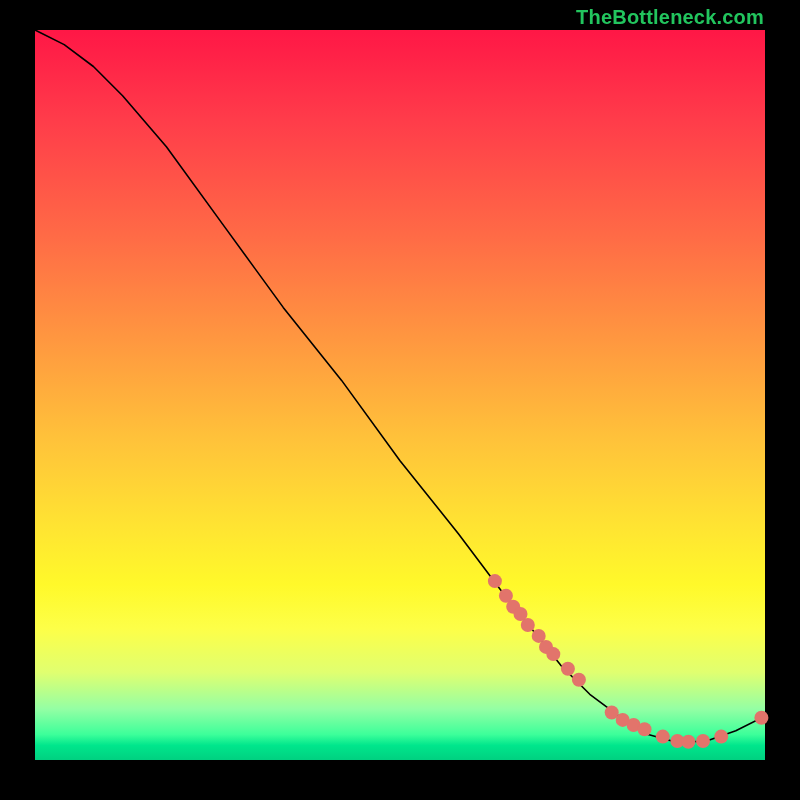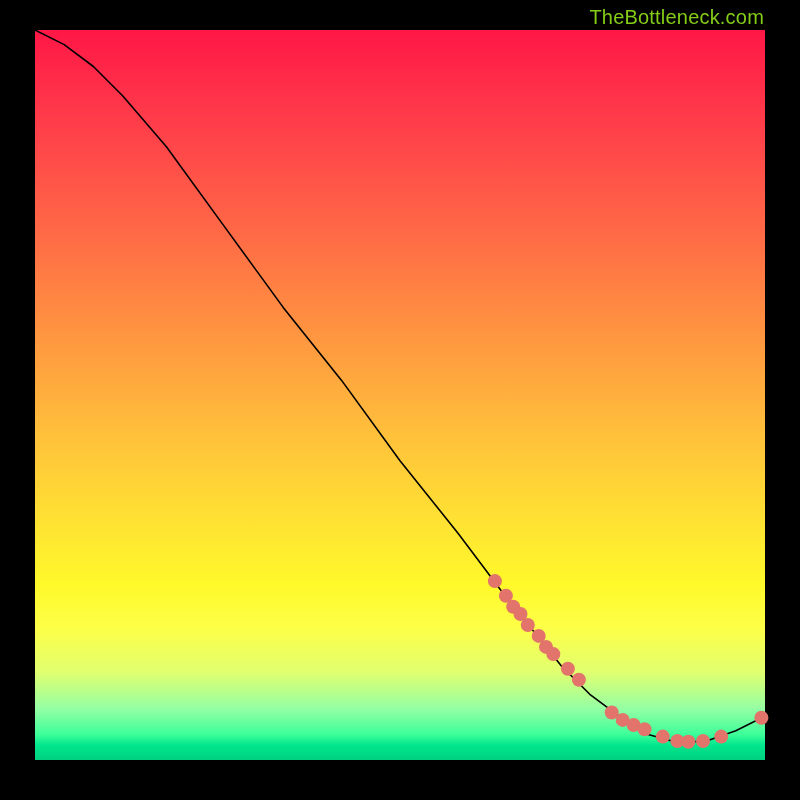--- a/index.html
+++ b/index.html
@@ -38,23 +38,23 @@
       #94ffa4 93%,
       #3dff9a 96.5%,
       #00e68c 98%,
       #00d080 100%
     );
   }
   .watermark {
     position: absolute;
     top: 6px;
     right: 36px;
-    color: #84cc16;
+    color: #22c55e;
     font-size: 20px;
-    font-weight: 400;
+    font-weight: 700;
     letter-spacing: 0.2px;
     user-select: none;
   }
   svg.overlay {
     position: absolute;
     left: 0;
     top: 0;
     width: 730px;
     height: 730px;
     overflow: visible;

